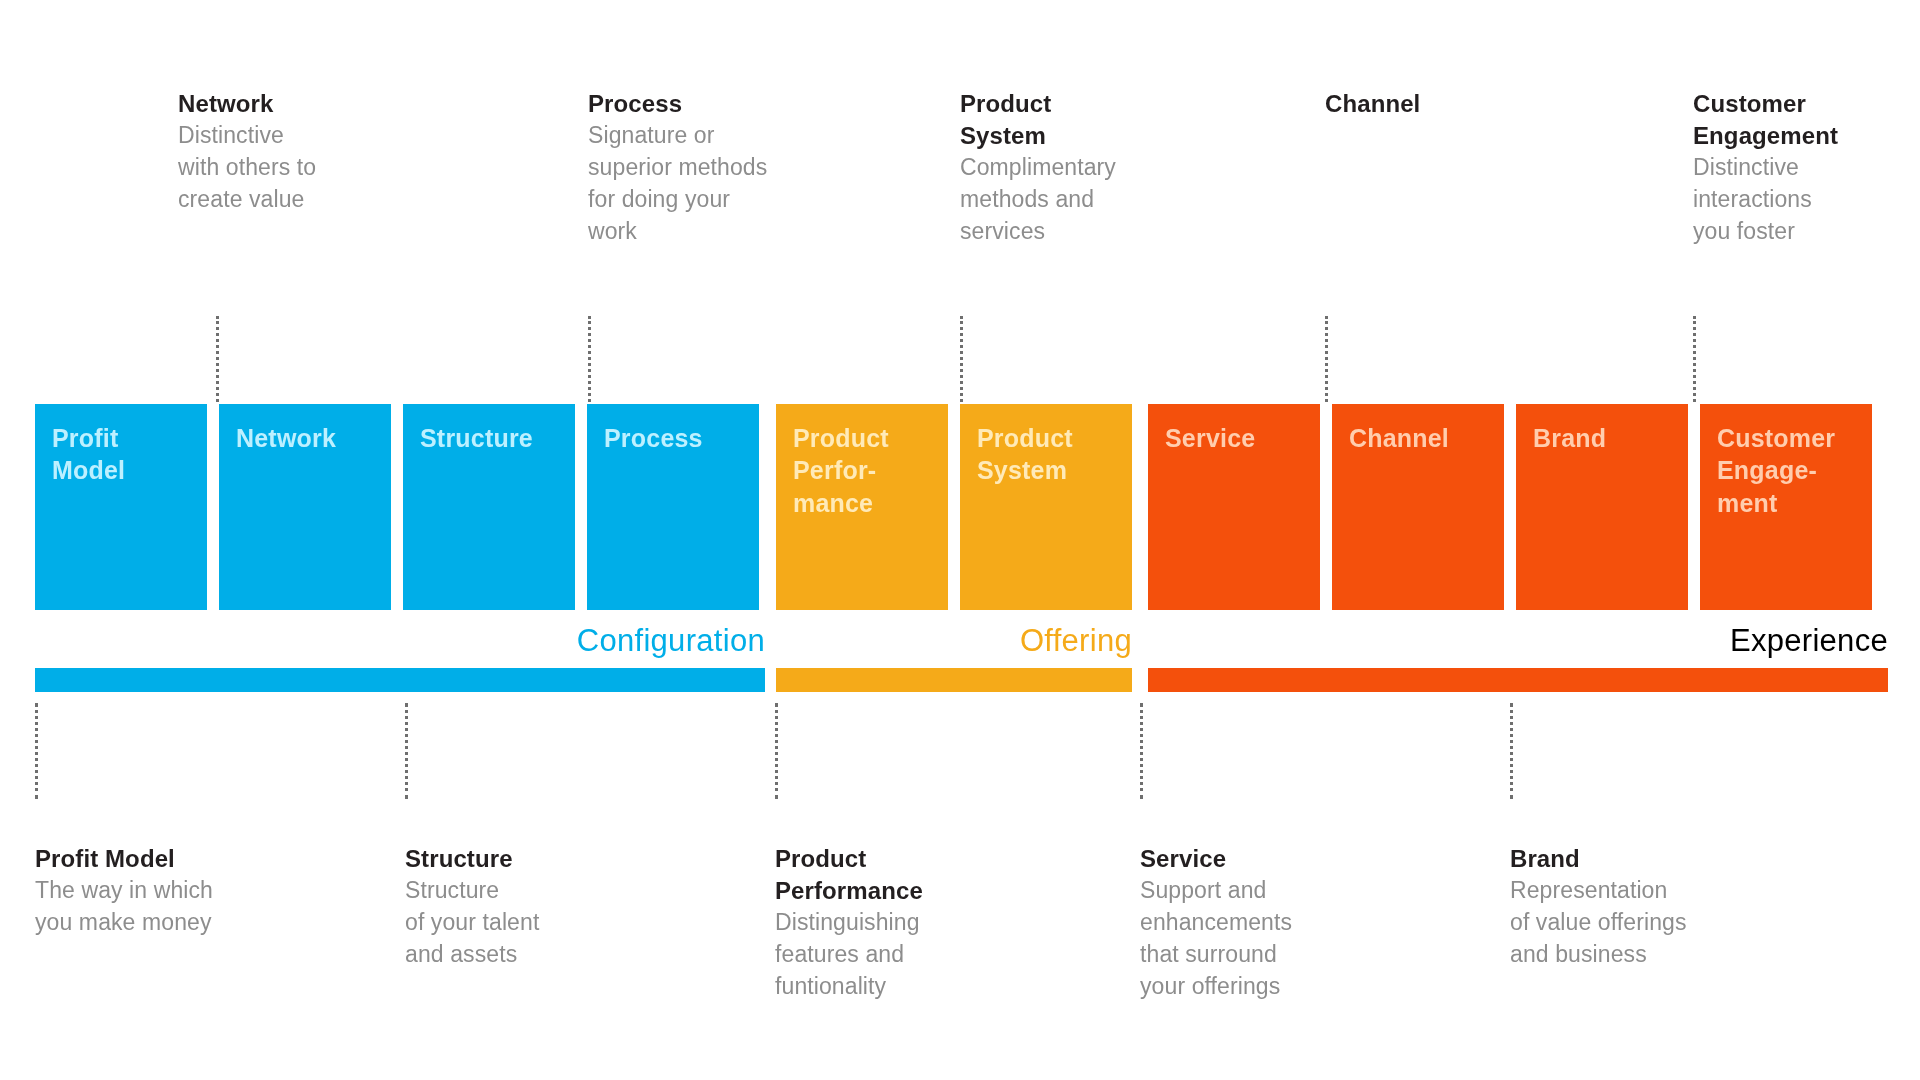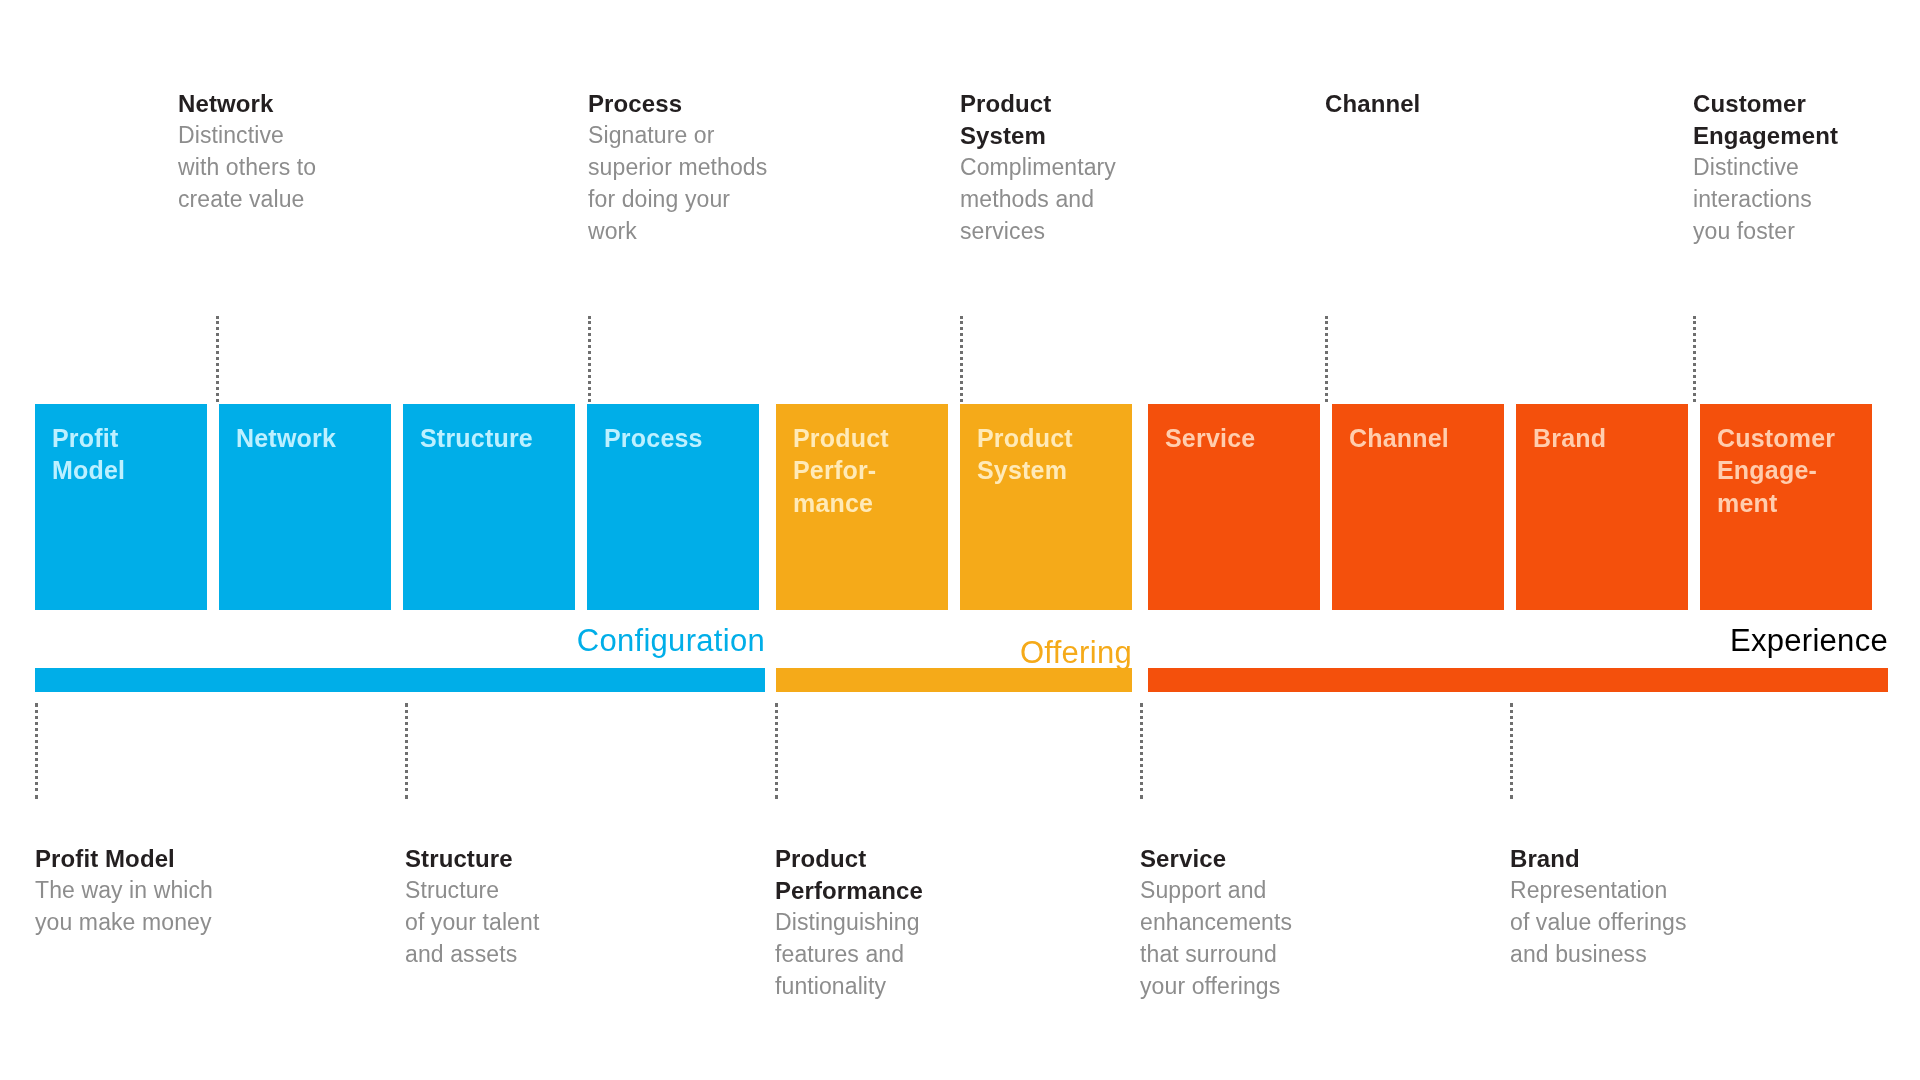--- a/index.html
+++ b/index.html
@@ -90,21 +90,21 @@
   
   .cat-caption {
     position: absolute;
     top: 623px;
     text-align: right;
     font-size: 31px;
     font-weight: normal;
     letter-spacing: 0.3px;
   }
   .cat-caption.cfg { color: #00AEE8; }
-  .cat-caption.off { color: #F5AA19; margin-top: 12px; }
+  .cat-caption.off { color: #F5AA19; }
   .cat-caption.exp { color: #000000; }
 
   
   .cat-bar {
     position: absolute;
     top: 668px;
     height: 24px;
   }
   .cat-bar.cfg { background: #00AEE8; }
   .cat-bar.off { background: #F5AA19; }

